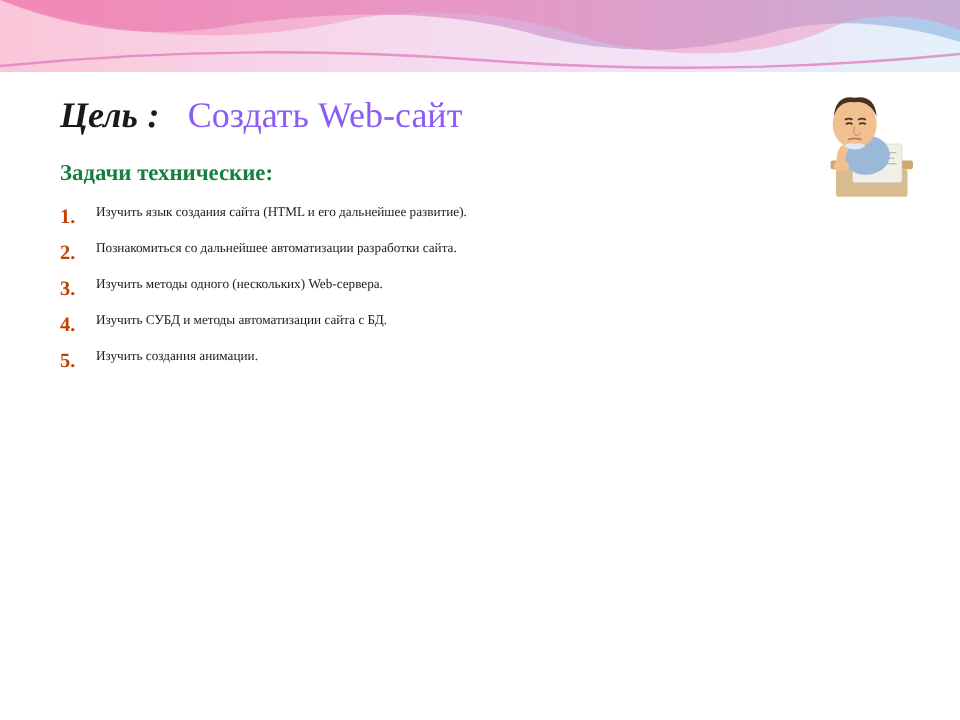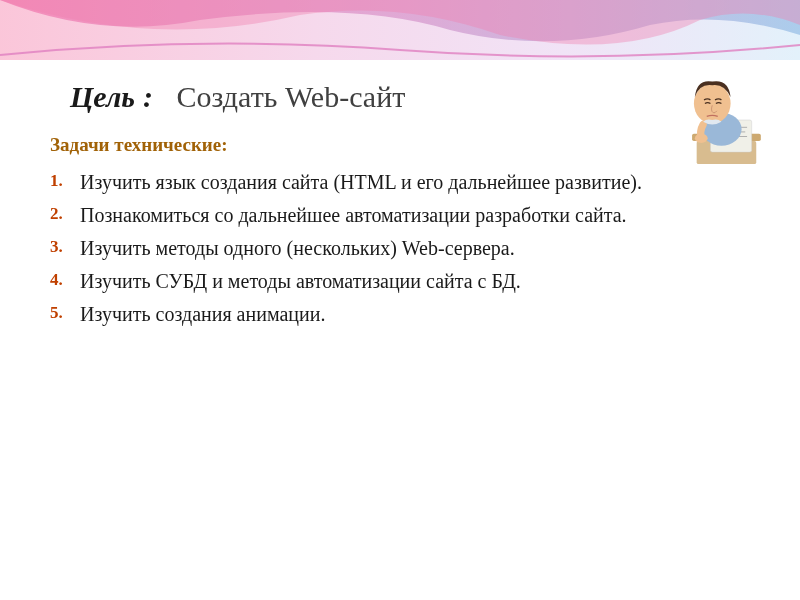--- a/index.html
+++ b/index.html
@@ -46,56 +46,55 @@
       margin-bottom: 20px;
     }
 
     .title-line {
       font-size: 30px;
       color: #2c2c2c;
       margin-bottom: 15px;
       display: flex;
       align-items: center;
       gap: 8px;
-      margin-left: 20px;
     }
 
     .title-bold {
       font-weight: 900;
       color: #1a1a1a;
       font-style: italic;
     }
 
     .title-colored {
-      color: #404040;
+      color: #8b5cf6;
       font-weight: 400;
     }
 
     .subtitle {
       font-size: 19px;
       font-weight: 700;
-      color: #a16207;
+      color: #15803d;
       margin-bottom: 15px;
     }
 
     .list-section {
       margin-top: 5px;
     }
 
     ol {
       list-style: none;
       counter-reset: item;
       padding-left: 0;
     }
 
     ol li {
       counter-increment: item;
       display: flex;
       margin-bottom: 10px;
-      font-size: 20px;
+      font-size: 11px;
       color: #1a1a1a;
       text-align: justify;
     }
 
     ol li::before {
       content: counter(item) ".";
       color: #c04000;
       font-weight: 700;
       min-width: 30px;
       flex-shrink: 0;

